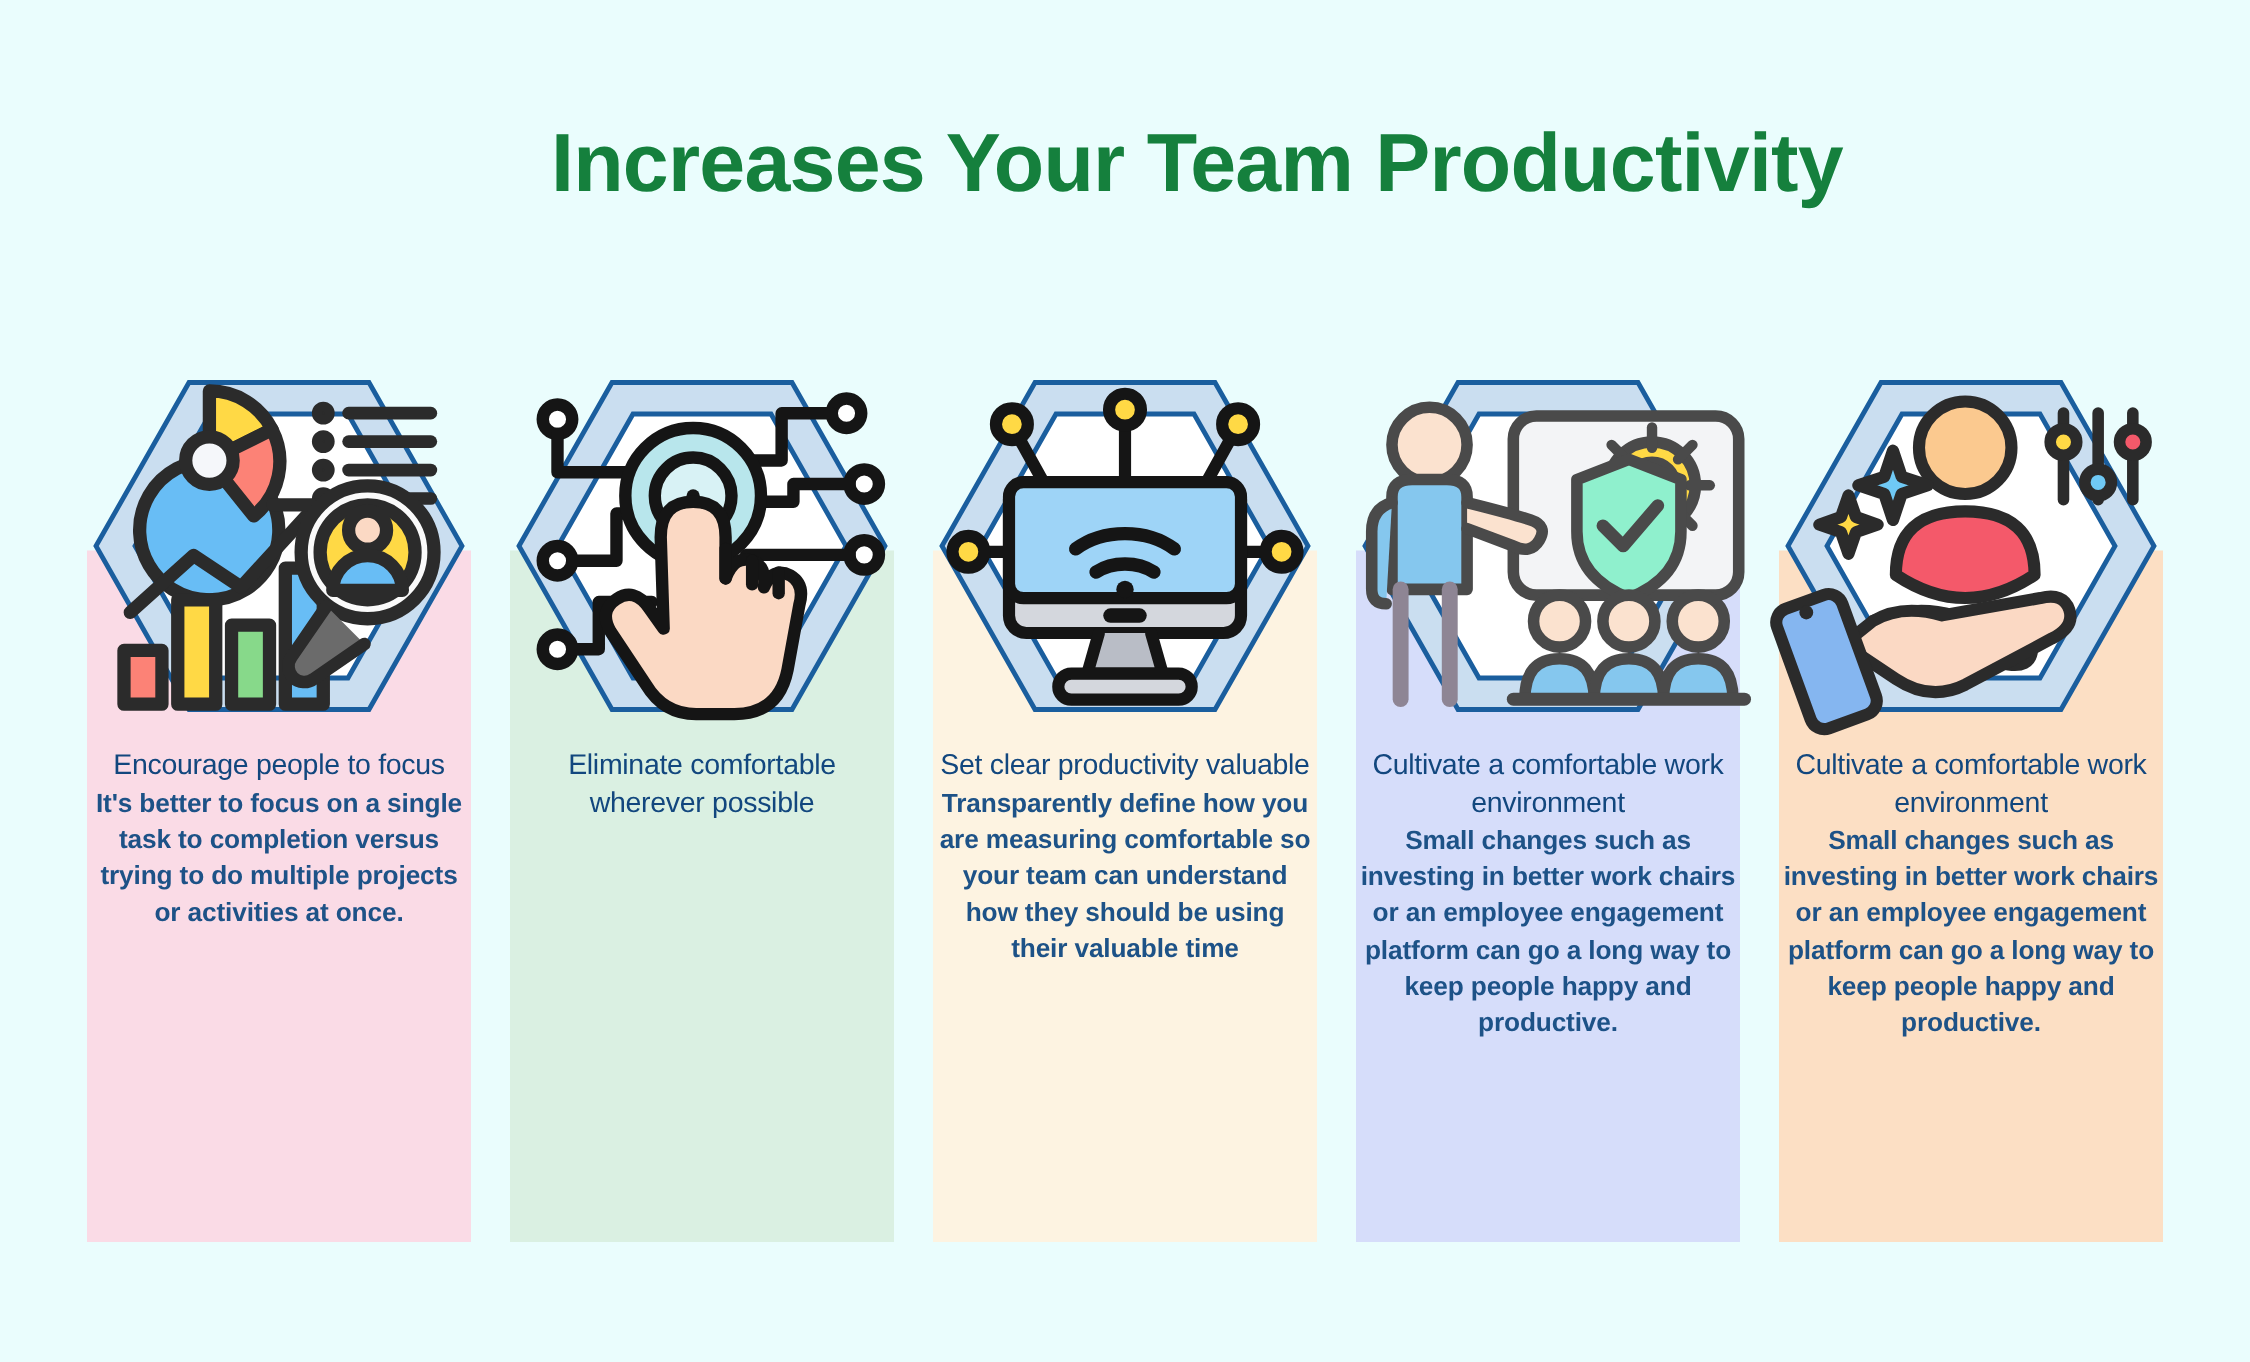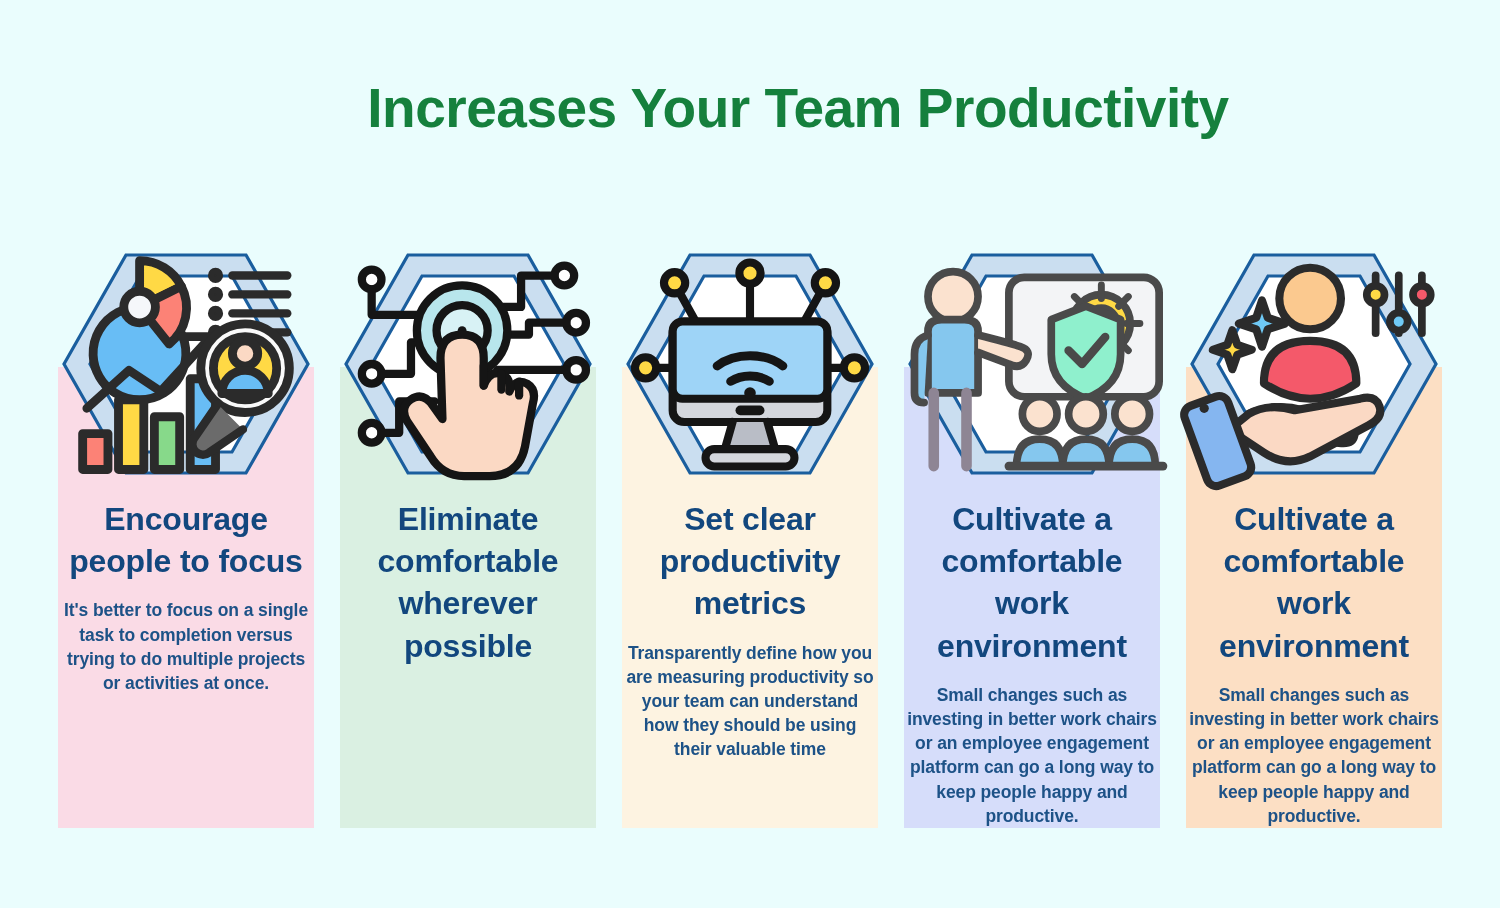--- a/index.html
+++ b/index.html
@@ -72,29 +72,28 @@
     position:absolute;
     left:0;
     top:250px;
     width:262px;
     z-index:3;
     text-align:center;
     padding:0 6px;
   }
 
   .card-heading {
-    font-size:32px;
-    font-weight:700;
+    font-size:19px;
+    font-weight:400;
     color:#12477e;
     line-height:1.32;
     letter-spacing:-0.2px;
   }
 
   .card-body {
-    margin-top:16px;
     font-size:17.5px;
     font-weight:600;
     color:#1d5287;
     line-height:1.38;
     letter-spacing:-0.1px;
   }
 
   .icon-svg { display:block; }
 </style>
 </head>
@@ -214,22 +213,22 @@
       <path d="M48 61 a24 18 0 0 1 34 0" stroke-width="4.6"></path>
       <path d="M55 69 a15 11 0 0 1 20 0" stroke-width="4.6"></path>
       <circle cx="65" cy="75" r="3" fill="#151515" stroke="none"></circle>
       <path d="M56 90 l-4 14 l26 0 l-4 -14" fill="#b9bdc6"></path>
       <rect x="42" y="104" width="46" height="9" rx="4.5" fill="#d4d7dd"></rect>
     </g>
   </svg>
         </div>
       </div>
       <div class="text-block">
-        <div class="card-heading">Set clear productivity metrics</div>
-        <div class="card-body">Transparently define how you are measuring productivity so your team can understand how they should be using their valuable time</div>
+        <div class="card-heading">Set clear productivity valuable</div>
+        <div class="card-body">Transparently define how you are measuring comfortable so your team can understand how they should be using their valuable time</div>
       </div>
     </div>
     <div class="card">
       <div class="panel" style="background: rgb(214, 221, 250);"></div>
       <div class="hex-wrap">
         <svg viewBox="0 0 262 232">
           <polygon points="9,116 71,7 191,7 253,116 191,225 71,225" fill="#cadef0" stroke="#1a5e9e" stroke-width="3.2"></polygon>
           <polygon points="35,116 85,28 177,28 227,116 177,204 85,204" fill="#ffffff" stroke="#1a5e9e" stroke-width="3.2"></polygon>
         </svg>
         <div style="position: absolute; left: 0px; top: 0px; width: 262px; height: 232px; display: flex; align-items: center; justify-content: center;">

